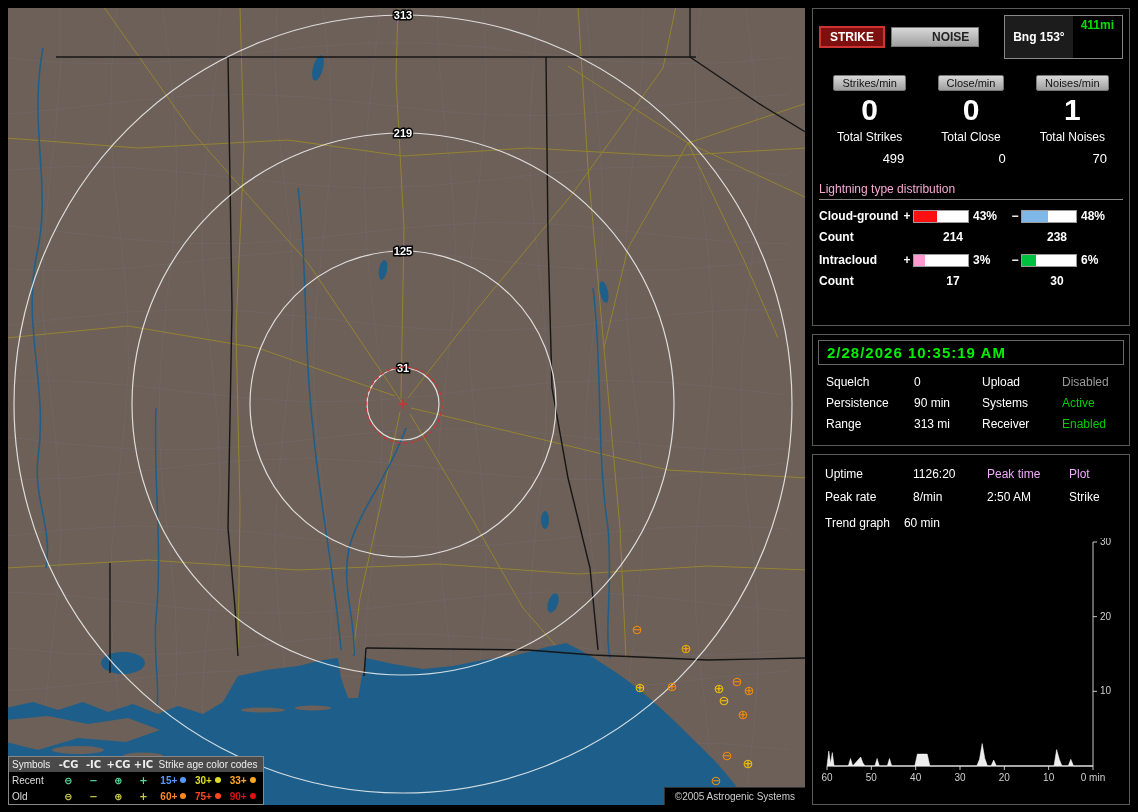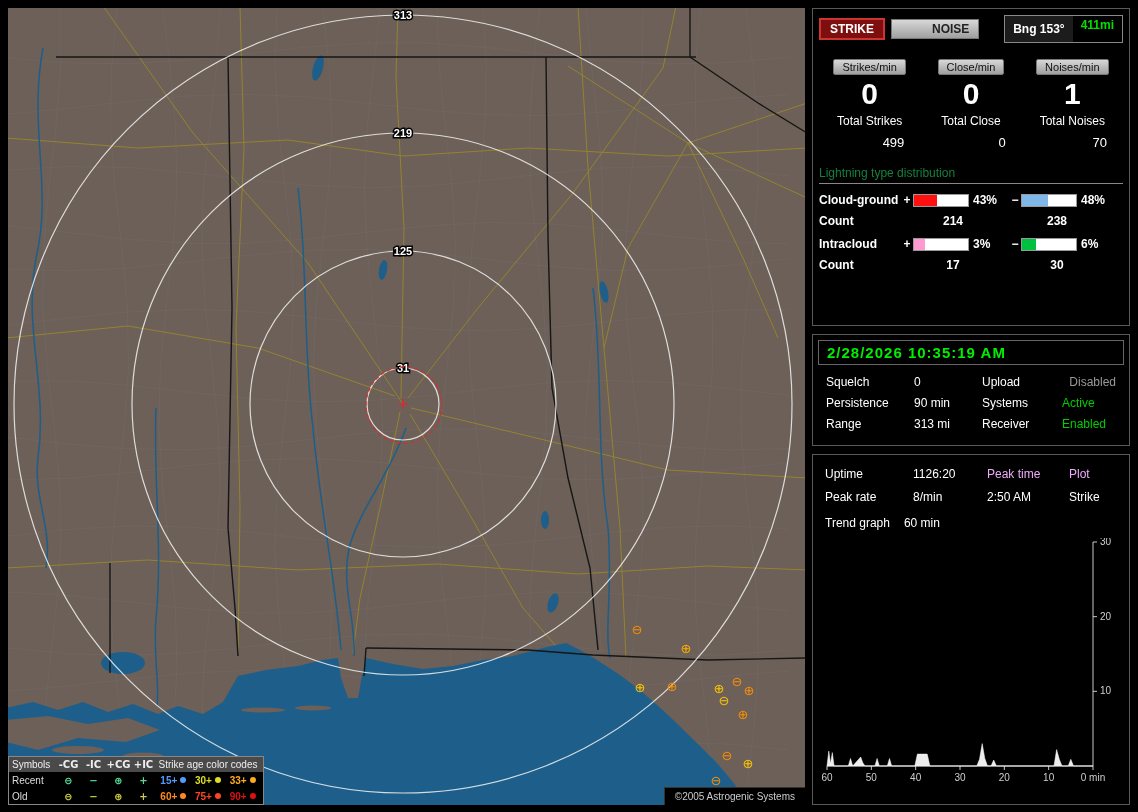--- a/index.html
+++ b/index.html
@@ -25,32 +25,32 @@
   
   .panel{position:absolute;left:812px;top:8px;width:318px;height:797px;display:flex;
          flex-direction:column;gap:8px;}
   .box{background:#000;border:1px solid #5a5a5a;box-sizing:border-box;}
   .box1{height:318px;padding:6px;}
   .hdr-row{display:flex;align-items:center;gap:6px;}
   .btn{font-family:inherit;font-size:12px;font-weight:bold;padding:2px 9px;cursor:pointer;}
   .btn.strike{background:#7d0f0f;border:2px solid #cc3333;color:#fff;}
   .btn.noise{background:linear-gradient(#d8d8d8,#9f9f9f);border:1px solid #777;color:#222;padding-left:40px;}
   .bng{margin-left:auto;border:1px solid #888;display:flex;}
-  .bng-l{background:#1c1c1c;color:#fff;font-weight:bold;font-size:12px;padding:6px 8px;}
+  .bng-l{background:#1c1c1c;color:#fff;font-weight:bold;font-size:12px;padding:14px 8px;}
   .bng-v{background:#000;color:#00e000;font-weight:bold;font-size:12px;padding:2px 8px;}
   .rates{display:flex;margin-top:14px;}
   .rate-col{flex:1;text-align:center;}
   .chip{display:inline-block;background:linear-gradient(#d8d8d8,#9f9f9f);border:1px solid #777;
         color:#111;font-size:11px;padding:1px 8px;border-radius:2px;cursor:pointer;}
   .bignum{color:#fff;font-size:30px;font-weight:bold;margin-top:2px;line-height:1.1;}
   .totals{display:flex;margin-top:4px;}
   .tot-col{flex:1;text-align:center;color:#fff;font-size:12px;}
   .tot-value{margin-top:7px;text-align:right;padding-right:16px;font-size:13px;}
   .dist{margin-top:16px;}
-  .dist-title{color:#15803d;font-size:12px;border-bottom:1px solid #888;padding-bottom:3px;}
+  .dist-title{color:#f9a8d4;font-size:12px;border-bottom:1px solid #888;padding-bottom:3px;}
   .dist-row{display:flex;align-items:center;margin-top:9px;color:#fff;font-size:12px;}
   .dist-name{width:82px;font-weight:bold;}
   .sign{width:12px;font-weight:bold;text-align:center;}
   .bar{width:54px;height:11px;background:#fff;border:1px solid #999;display:inline-block;overflow:hidden;}
   .bar i{display:block;height:100%;}
   .pct{width:36px;font-weight:bold;padding-left:4px;}
   .dist-count{display:flex;margin-top:7px;color:#fff;font-size:12px;}
   .cnt{width:104px;text-align:center;font-weight:bold;}
 
   .dt-box{height:112px;padding:3px;}
@@ -323,21 +323,21 @@
         </div>
       </div>
     </section>
 
     <section class="box dt-box">
       <div class="datetime">2/28/2026 10:35:19 AM</div>
       <div class="status-grid">
         <span>Squelch</span>
         <span>0</span>
         <span>Upload</span>
-        <span style="color: rgb(154, 154, 154); text-align: right;">Disabled</span>
+        <span style="color: rgb(154, 154, 154);">Disabled</span>
 
         <span>Persistence</span>
         <span>90 min</span>
         <span>Systems</span>
         <span style="color: rgb(0, 204, 0);">Active</span>
 
         <span>Range</span>
         <span>313 mi</span>
         <span>Receiver</span>
         <span style="color: rgb(0, 204, 0);">Enabled</span>

